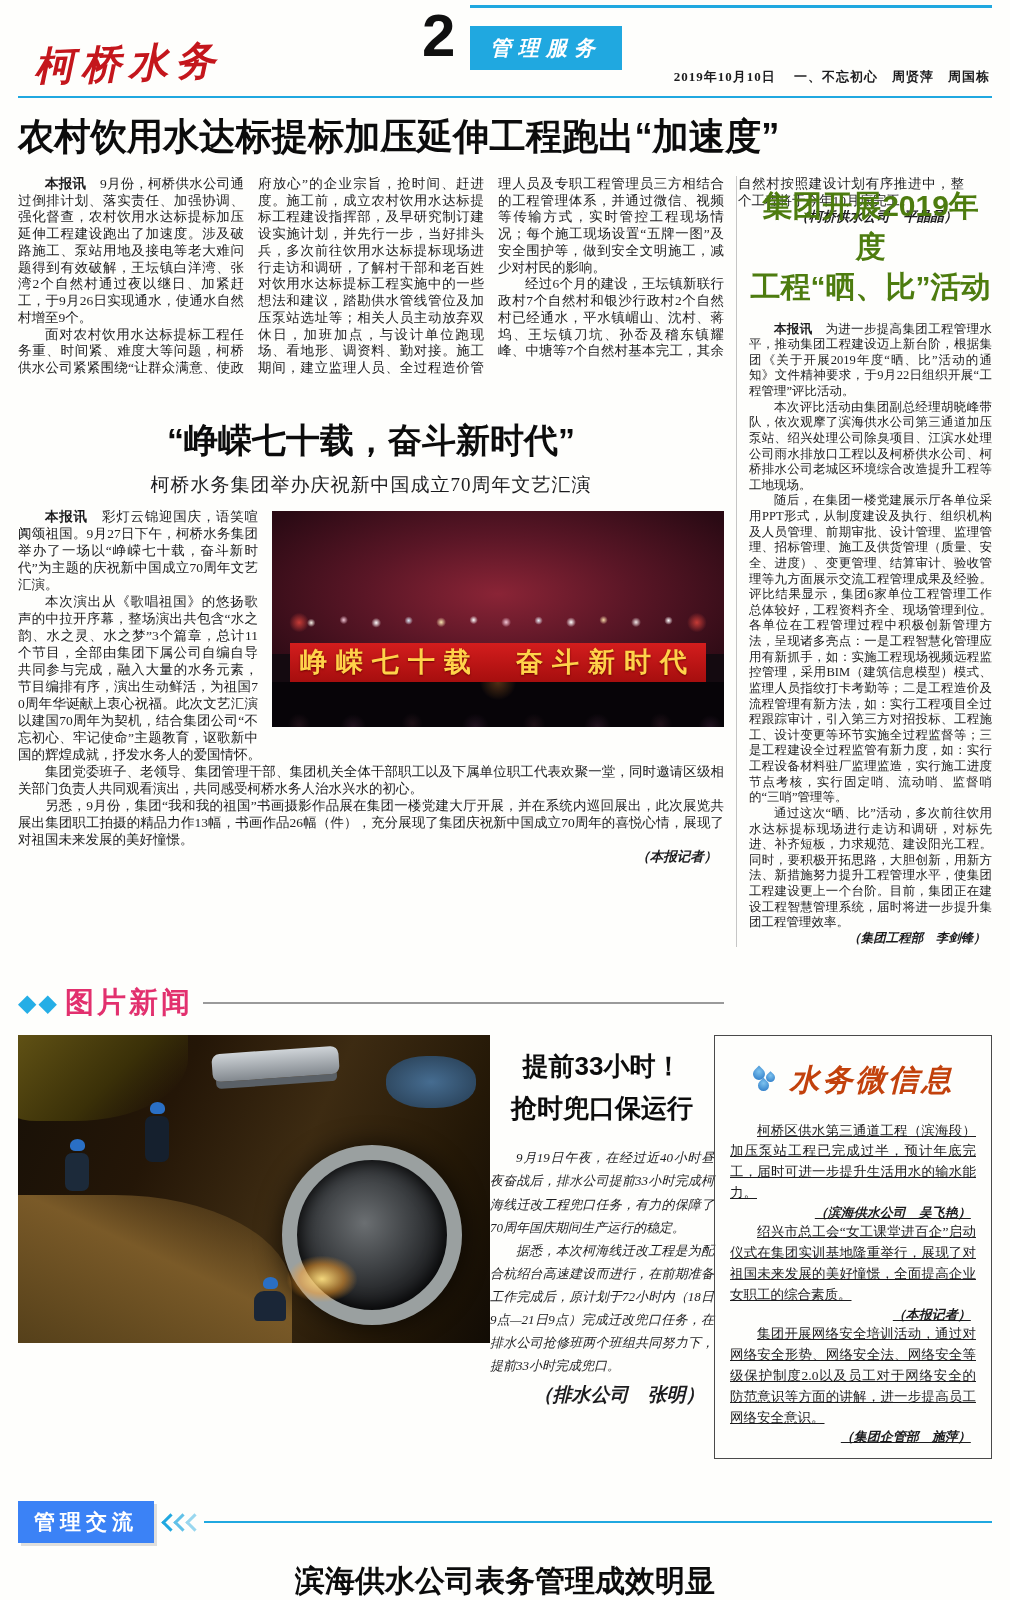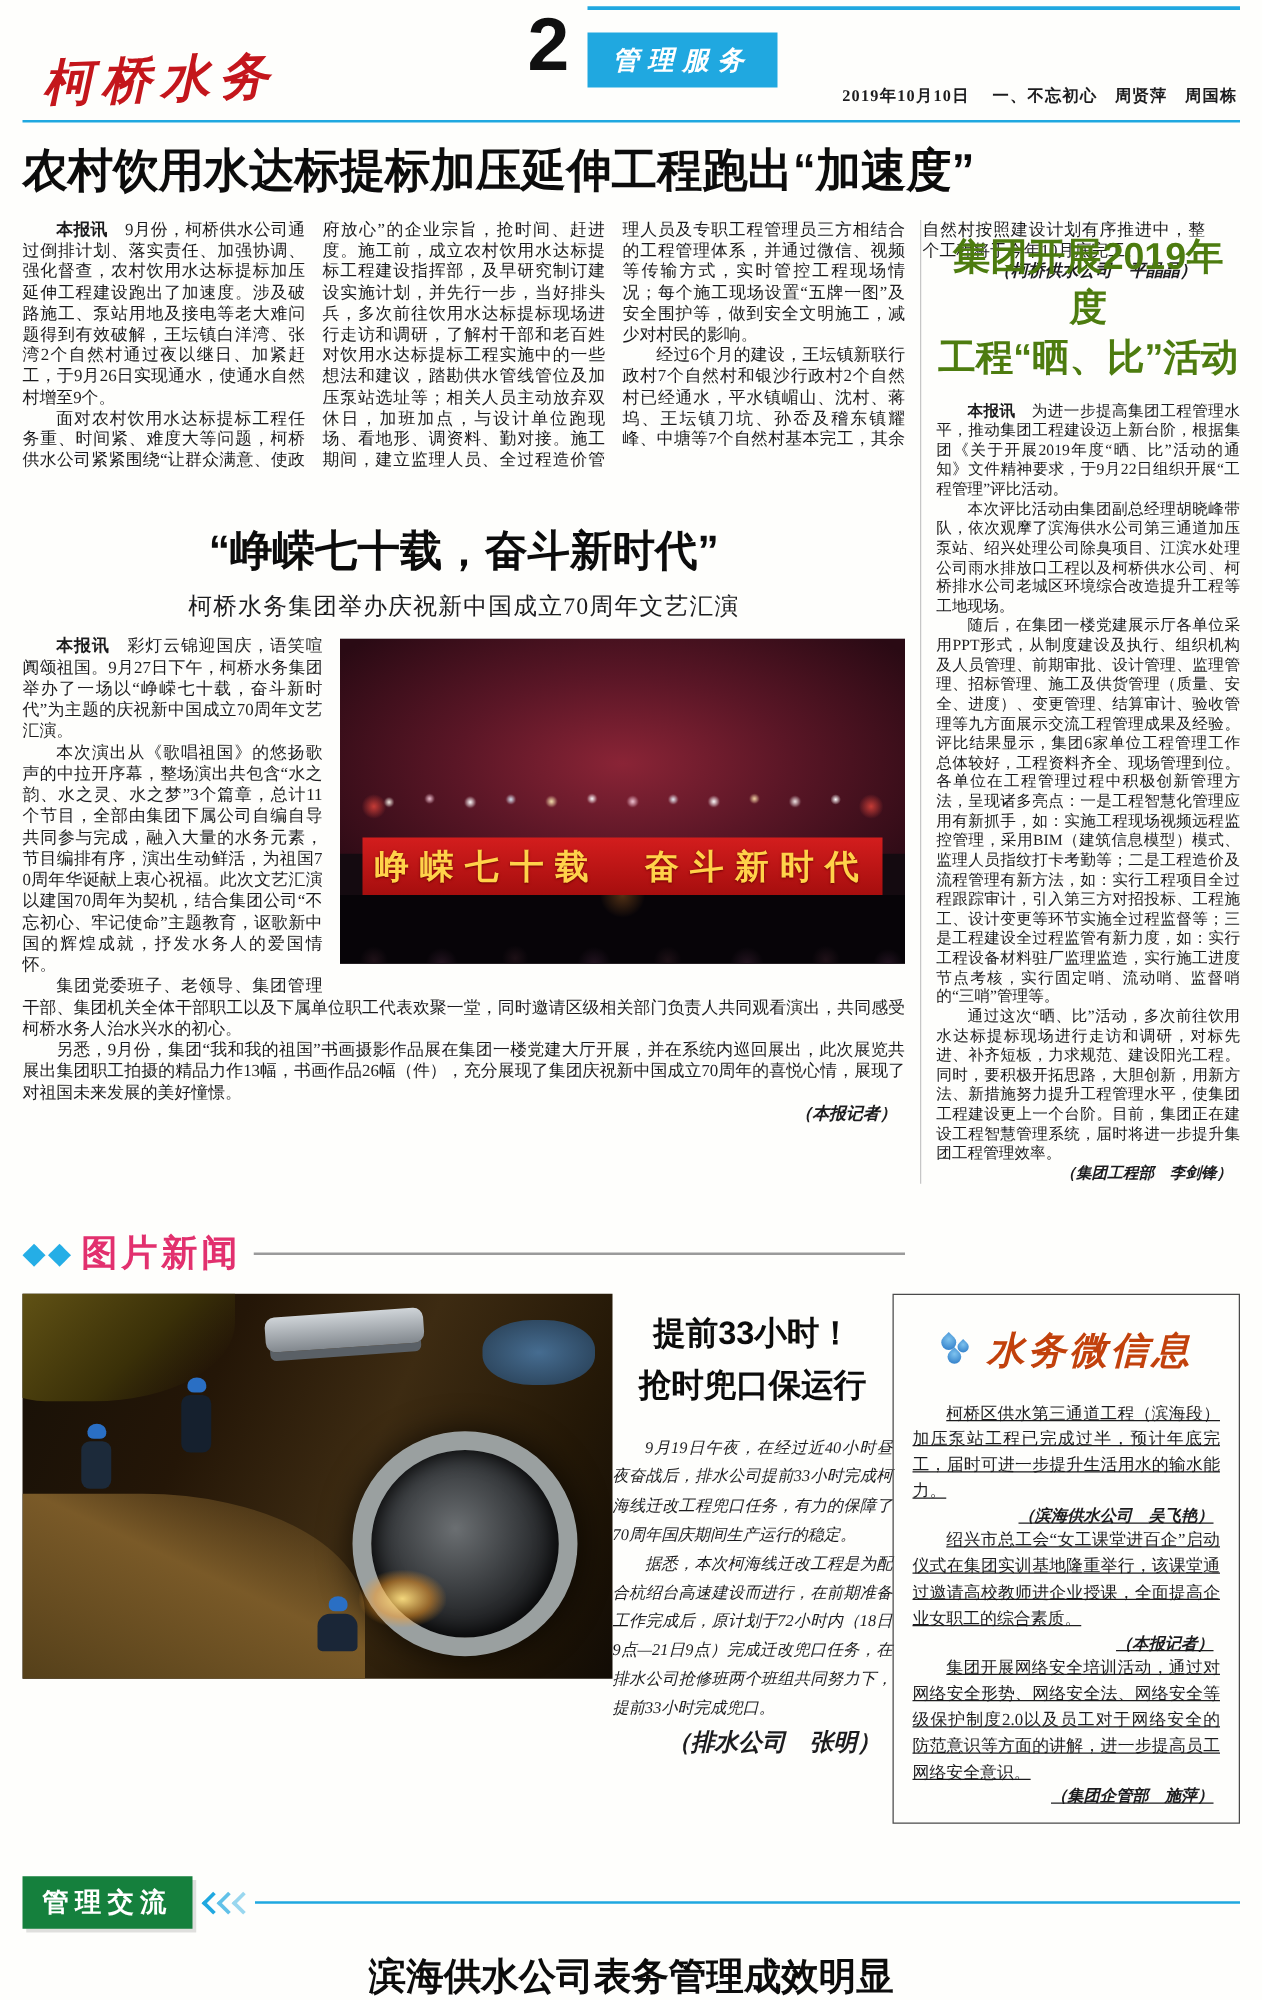--- a/index.html
+++ b/index.html
@@ -39,21 +39,21 @@
   .a1-body{column-count:3;column-gap:14px;height:216px;font-size:13.5px;line-height:1.24;
            margin-bottom:24px;}
 
   
   .a2-title{margin:26px 0 4px;text-align:center;font-family:"Liberation Sans",sans-serif;
     font-weight:900;font-size:34px;color:#0c0c0c;}
   .a2-sub{text-align:center;font-size:19px;letter-spacing:1px;margin:8px 0 10px;}
   .a2-body{font-size:13.5px;line-height:1.26;}
   .a2-body::after{content:"";display:block;clear:both;}
 
-  .stage-photo{position:relative;float:right;width:452px;height:260px;margin:3px 0 10px 14px;
+  .stage-photo{position:relative;float:right;width:452px;height:216px;margin:3px 0 10px 14px;
     background:#140a10;overflow:hidden;}
   .sp-backdrop{position:absolute;left:0;right:0;top:0;height:66%;
     background:
       radial-gradient(circle 14px at 6% 78%, rgba(230,70,60,.8), transparent 70%),
       radial-gradient(circle 14px at 94% 78%, rgba(230,70,60,.8), transparent 70%),
       radial-gradient(ellipse 62% 85% at 50% 58%, #8a2436 0%, #5a1626 48%, #2a0a14 100%);}
   .sp-performers{position:absolute;left:5%;right:5%;top:44%;height:28px;
     background-image:
       radial-gradient(circle 6px at 4% 60%, #f7f2e8, transparent 70%),
       radial-gradient(circle 6px at 12% 50%, #f2c6d6, transparent 70%),
@@ -137,21 +137,21 @@
   .wx-icon .d2{width:9px;height:9px;left:14px;top:6px;}
   .wx-icon .d3{width:11px;height:11px;left:6px;top:13px;}
   .wx-title{font-size:30px;font-weight:bold;font-style:italic;color:#c2410c;letter-spacing:3px;}
   .wx-body p{margin:0;text-decoration:underline;}
   .wx-text{text-indent:2em;text-align:justify;font-size:13.5px;line-height:1.55;word-break:break-all;}
   .wx-sig{text-align:right;font-style:italic;font-weight:bold;font-size:13px;margin:3px 0 8px;
     padding-right:.4em;}
 
   
   .mg-hdr{display:flex;align-items:center;margin:42px 0 0;}
-  .mg-tag{background:#15803d;color:#fff;font-family:"Liberation Sans",sans-serif;font-weight:900;
+  .mg-tag{background:#3b82f6;color:#fff;font-family:"Liberation Sans",sans-serif;font-weight:900;
     font-size:21px;padding:7px 16px;letter-spacing:5px;box-shadow:3px 3px 0 rgba(0,0,0,.12);}
   .chevs{display:flex;align-items:center;margin:0 4px 0 10px;}
   .chev{width:10px;height:10px;border-left:3px solid #20a8e0;border-bottom:3px solid #20a8e0;
     transform:rotate(45deg);margin-right:-1px;}
   .chev.c2{opacity:.7;} .chev.c3{opacity:.45;}
   .mg-line{flex:1;height:2px;background:#20a8e0;}
   .mg-title{margin:18px 0 14px;text-align:center;font-family:"Liberation Sans",sans-serif;
     font-weight:900;font-size:30px;color:#0c0c0c;}
 </style>
 </head>
@@ -262,21 +262,21 @@
           <span class="wx-icon">
             <span class="drop d1"></span>
             <span class="drop d2"></span>
             <span class="drop d3"></span>
           </span>
           <span class="wx-title">水务微信息</span>
         </div>
         <div class="wx-body">
           <p class="wx-text">柯桥区供水第三通道工程（滨海段）加压泵站工程已完成过半，预计年底完工，届时可进一步提升生活用水的输水能力。</p>
           <p class="wx-sig">（滨海供水公司　吴飞艳）</p>
-          <p class="wx-text">绍兴市总工会“女工课堂进百企”启动仪式在集团实训基地隆重举行，该课堂通过邀请高校教师进企业授课，全面提高企业女职工的综合素质。</p>
+          <p class="wx-text">绍兴市总工会“女工课堂进百企”启动仪式在集团实训基地隆重举行，展现了对祖国未来发展的美好憧憬，全面提高企业女职工的综合素质。</p>
           <p class="wx-sig">（本报记者）</p>
           <p class="wx-text">集团开展网络安全培训活动，通过对网络安全形势、网络安全法、网络安全等级保护制度2.0以及员工对于网络安全的防范意识等方面的讲解，进一步提高员工网络安全意识。</p>
           <p class="wx-sig">（集团企管部　施萍）</p>
         </div>
       </div>
     </div>
 
     <div class="mg-hdr">
       <span class="mg-tag">管理交流</span>
       <span class="chevs">

